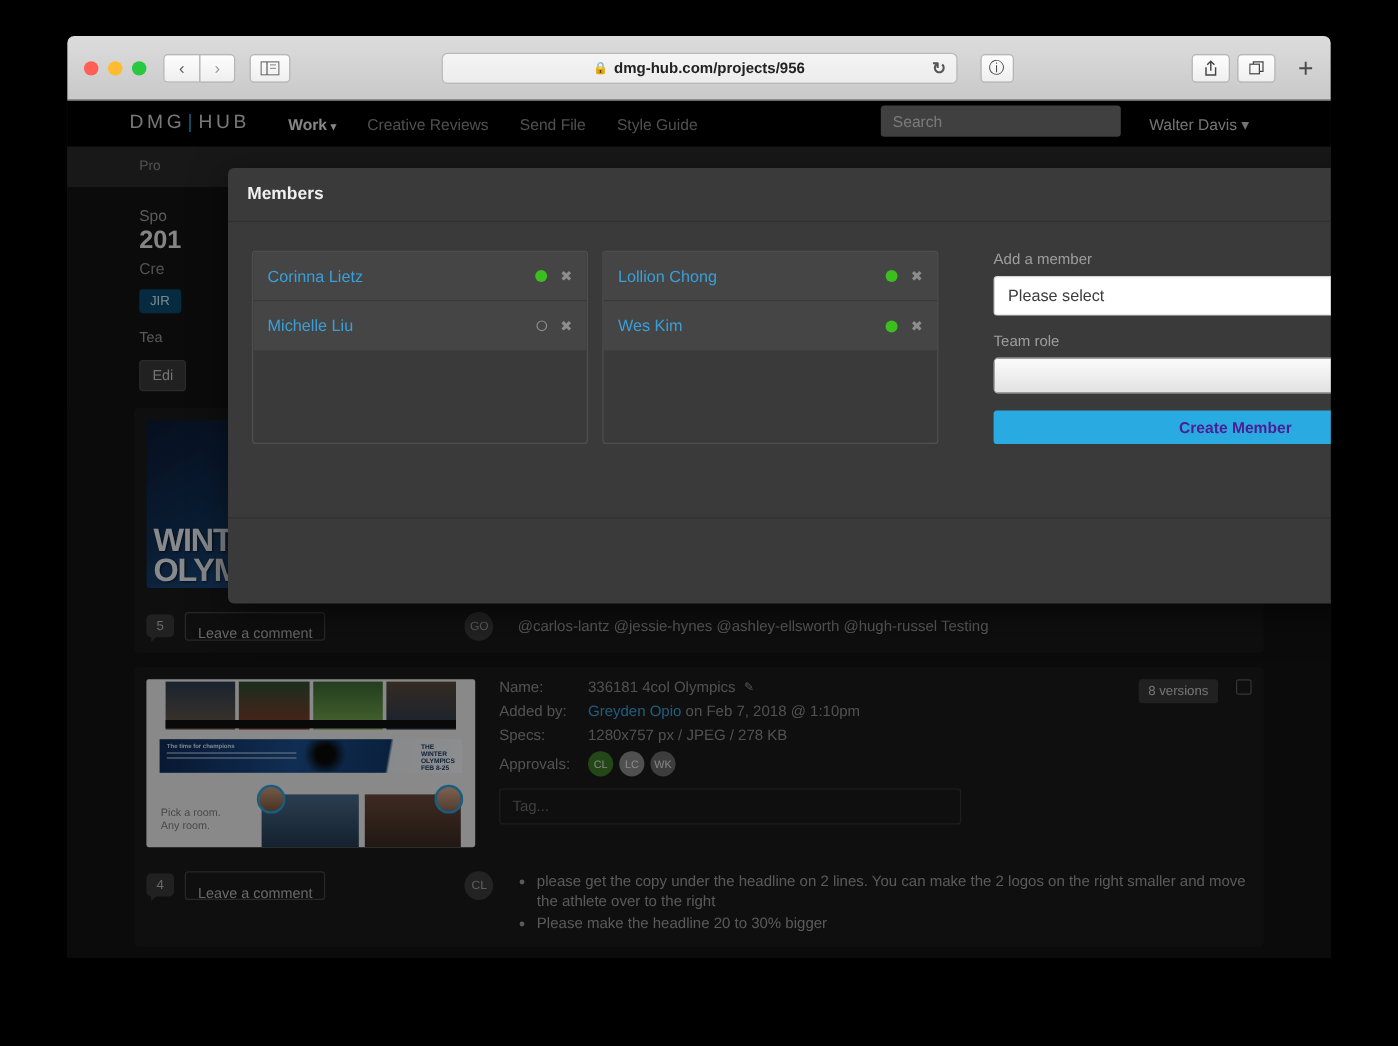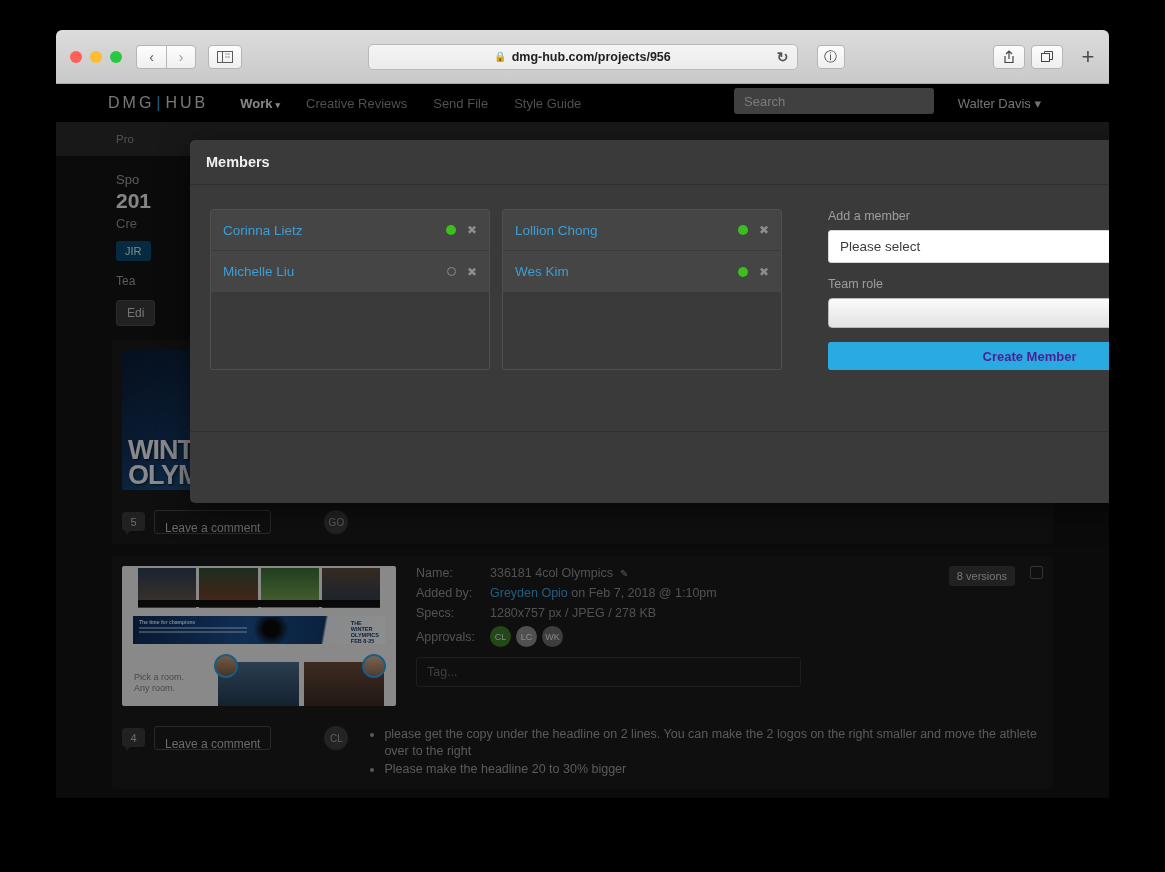--- a/index.html
+++ b/index.html
@@ -241,21 +241,21 @@
     margin-top: 2px;
   }
   .bubble::after {
     content: ''; position: absolute; left: 4px; bottom: -4px;
     border-left: 5px solid #3a3a3a; border-bottom: 5px solid transparent;
   }
   .leavebtn {
     margin-left: 9px; border: 1px solid #454545; border-radius: 3px;
     padding: 10px 10px; font-size: 12px; color: #b5b5b5; height: 24px;
   }
-  .cmt { display: flex; margin-left: 53px; flex: 1; }
+  .cmt { display: flex; margin-left: 116px; flex: 1; }
   .cmt-av {
     width: 24px; height: 24px; border-radius: 50%; background: #3d3d3d;
     color: #a3a3a3; font-size: 10px; display: flex; align-items: center;
     justify-content: center; flex: 0 0 24px;
   }
   .cmt-body { margin-left: 20px; font-size: 12.5px; color: #9b9b9b; line-height: 1.35; }
   .cmt-body ul { padding-left: 16px; }
   .cmt-body li { margin-bottom: 1px; }
   .cmt-plain { padding-top: 4px; }
 
@@ -433,20 +433,21 @@
           </div>
         </div>
         <div class="meta">
           <div class="tagfield">Tag...</div>
         </div>
         <div class="cardfoot">
           <div class="bubble">5</div>
           <div class="leavebtn">Leave a comment</div>
           <div class="cmt">
             <div class="cmt-av">GO</div>
+            <div class="cmt-body cmt-plain">@carlos-lantz @jessie-hynes @ashley-ellsworth @hugh-russel Testing</div>
           </div>
         </div>
       </div>
 
       <div class="card">
         <div class="cardcheck"></div>
         <div class="thumb thumb-web">
           <div class="tiles">
             <div class="tile"></div>
             <div class="tile"></div>

